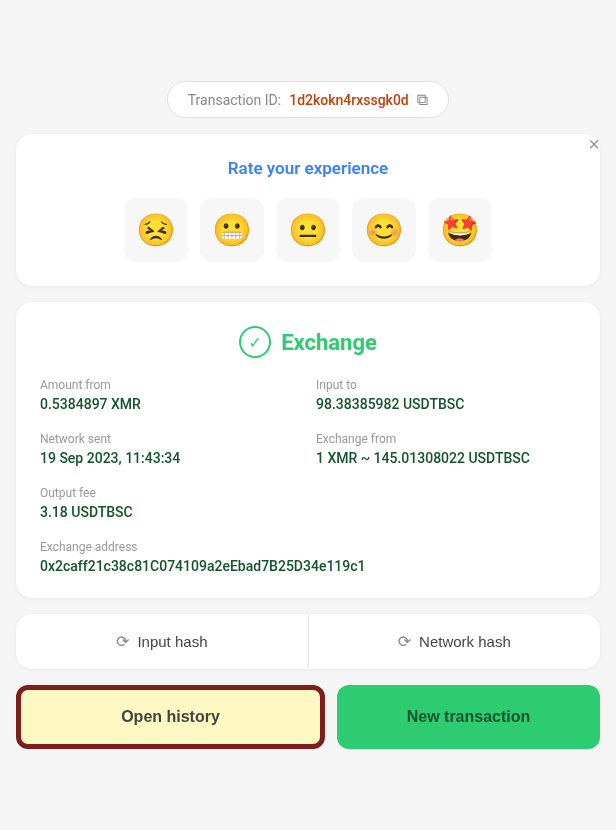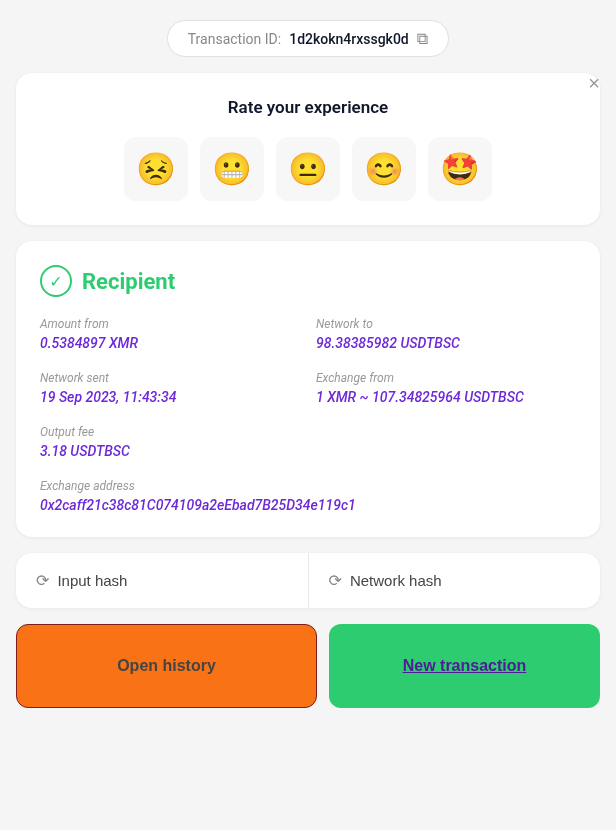--- a/index.html
+++ b/index.html
@@ -1,18 +1,19 @@
 <!DOCTYPE html>
 <html><head>
   <meta charset="utf-8">
   <style>
     * {
       box-sizing: border-box;
       margin: 0;
       padding: 0;
+      justify-content: center;
     }
 
     body {
       width: 616px;
       min-height: 830px;
       background: #f5f5f5;
       font-family: -apple-system, BlinkMacSystemFont, 'Segoe UI', Roboto, sans-serif;
       display: flex;
       flex-direction: column;
       align-items: center;
@@ -31,21 +32,21 @@
       font-size: 14px;
       color: #333;
       width: auto;
     }
 
     .transaction-id-bar .label {
       color: #888;
     }
 
     .transaction-id-bar .value {
-      color: #0f172a;
+      color: #c2410c;
       font-weight: 500;
     }
 
     .copy-icon {
       color: #888;
       cursor: pointer;
       font-size: 16px;
     }
 
     .card {
@@ -73,21 +74,21 @@
       border: none;
       font-size: 20px;
       color: #999;
       cursor: pointer;
       line-height: 1;
     }
 
     .rate-card h2 {
       font-size: 17px;
       font-weight: 600;
-      color: #0f172a;
+      color: #3b82f6;
     }
 
     .emoji-row {
       display: flex;
       gap: 12px;
       justify-content: center;
     }
 
     .emoji-btn {
       width: 64px;
@@ -133,35 +134,34 @@
     .details-grid {
       display: grid;
       grid-template-columns: 1fr 1fr;
       gap: 20px 16px;
     }
 
     .detail-item {
       display: flex;
       flex-direction: column;
       gap: 4px;
-      font-style: italic;
     }
 
     .detail-item.full-width {
       grid-column: 1 / -1;
     }
 
     .detail-label {
       font-size: 12px;
       color: #999;
     }
 
     .detail-value {
       font-size: 14px;
-      color: #6d28d9;
+      color: #14532d;
       font-weight: 500;
       word-break: break-all;
     }
 
     
     .hash-card {
       background: white;
       border-radius: 16px;
       width: 100%;
       display: flex;
@@ -194,41 +194,39 @@
 
     
     .action-row {
       display: flex;
       gap: 12px;
       width: 100%;
     }
 
     .btn-outline {
       flex: 1;
-      padding: 32px;
-      background: #f97316;
-      border: 1px solid #7f1d1d;
+      padding: 18px;
+      background: #fef9c3;
+      border: 5px solid #7f1d1d;
       border-radius: 12px;
       font-size: 16px;
       font-weight: 600;
       color: #444;
       cursor: pointer;
     }
 
     .btn-green {
       flex: 1;
-      padding: 18px;
       background: #2ecc71;
       border: none;
       border-radius: 12px;
       font-size: 16px;
       font-weight: 600;
-      color: #4c1d95;
-      cursor: pointer;
-      text-decoration: underline;
+      color: #14532d;
+      cursor: pointer;
     }
   </style>
 </head>
 <body>
 
 <div class="transaction-id-bar">
   <span class="label">Transaction ID:</span>
   <span class="value">1d2kokn4rxssgk0d</span>
   <span class="copy-icon">⧉</span>
 </div>
@@ -243,39 +241,39 @@
     <button class="emoji-btn">😊</button>
     <button class="emoji-btn">🤩</button>
   </div>
 </div>
 
 <div class="card">
   <div class="status-row">
     <div class="check-circle">
       <span>✓</span>
     </div>
-    <span class="status-text">Recipient</span>
+    <span class="status-text">Exchange</span>
   </div>
 
   <div class="details-grid">
     <div class="detail-item">
       <span class="detail-label">Amount from</span>
       <span class="detail-value">0.5384897 XMR</span>
     </div>
     <div class="detail-item">
-      <span class="detail-label">Network to</span>
+      <span class="detail-label">Input to</span>
       <span class="detail-value">98.38385982 USDTBSC</span>
     </div>
     <div class="detail-item">
       <span class="detail-label">Network sent</span>
       <span class="detail-value">19 Sep 2023, 11:43:34</span>
     </div>
     <div class="detail-item">
       <span class="detail-label">Exchange from</span>
-      <span class="detail-value">1 XMR ~ 107.34825964 USDTBSC</span>
+      <span class="detail-value">1 XMR ~ 145.01308022 USDTBSC</span>
     </div>
     <div class="detail-item">
       <span class="detail-label">Output fee</span>
       <span class="detail-value">3.18 USDTBSC</span>
     </div>
     <div class="detail-item full-width">
       <span class="detail-label">Exchange address</span>
       <span class="detail-value">0x2caff21c38c81C074109a2eEbad7B25D34e119c1</span>
     </div>
   </div>

